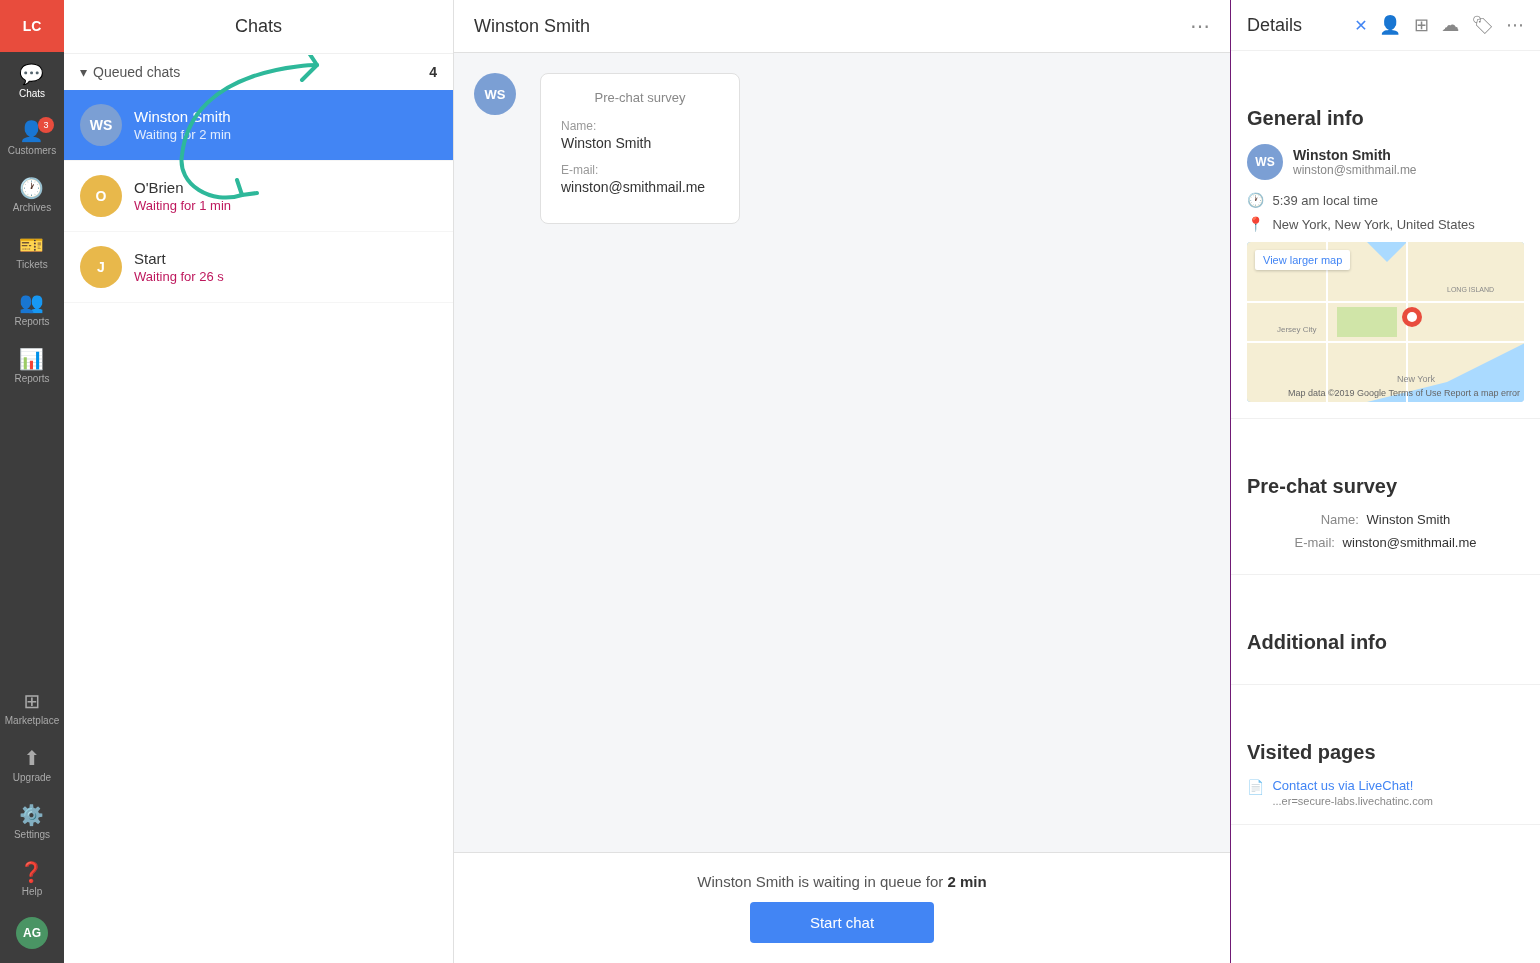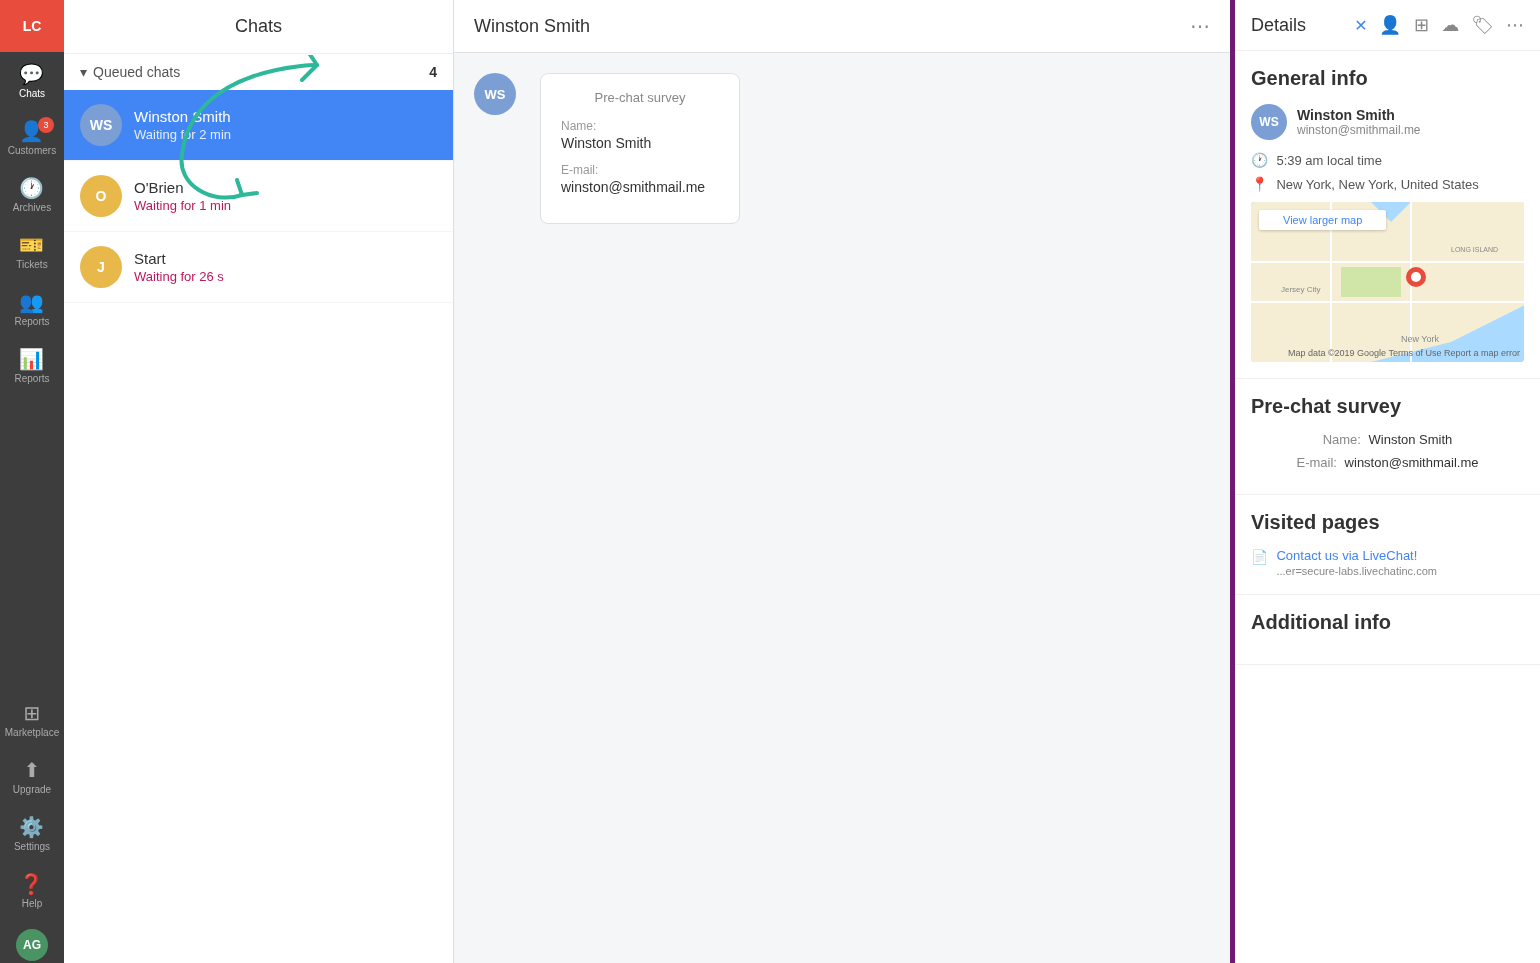--- a/index.html
+++ b/index.html
@@ -195,26 +195,27 @@
       padding: 12px 60px;
       font-size: 15px;
       font-weight: 500;
       cursor: pointer;
     }
 
     
     #details-panel {
       width: 310px;
       background: #fff;
-      border-left: 5px solid #701a75;
+      border-left: 1px solid #701a75;
       display: flex;
       flex-direction: column;
       height: 100%;
       overflow-y: auto;
       flex-shrink: 0;
+      gap: 40px;
     }
     #details-panel .details-header {
       display: flex;
       align-items: center;
       justify-content: space-between;
       padding: 14px 16px;
       border-bottom: 1px solid #f0f0f0;
     }
     .details-header .dtitle { font-size: 18px; font-weight: 500; color: #333; }
     .details-header .dicons { display: flex; gap: 12px; align-items: center; }
@@ -255,21 +256,21 @@
       overflow: hidden;
       position: relative;
       margin-top: 10px;
     }
     .map-placeholder .map-label {
       position: absolute;
       top: 8px;
       left: 8px;
       background: #fff;
       border-radius: 2px;
-      padding: 4px 24px;
+      padding: 4px 8px;
       font-size: 11px;
       color: #4285f4;
       box-shadow: 0 1px 3px rgba(0,0,0,0.2);
       cursor: pointer;
     }
 
     
     .map-bg {
       width: 100%;
       height: 100%;
@@ -352,21 +353,21 @@
     <span>Upgrade</span>
   </div>
   <div class="nav-item">
     <span class="icon">⚙️</span>
     <span>Settings</span>
   </div>
   <div class="nav-item">
     <span class="icon">❓</span>
     <span>Help</span>
   </div>
-  <div class="nav-item" style="padding-bottom:2px;">
+  <div class="nav-item" style="padding-bottom:14px;">
     <div class="avatar-img" style="background:#4a9464;color:white;font-size:12px;font-weight:600;display:flex;align-items:center;justify-content:center;">
       <span>AG</span>
     </div>
   </div>
 </div>
 
 <div id="chats-panel" style="position:relative;">
   <div class="panel-header">
     <span>Chats</span>
   </div>
@@ -421,20 +422,27 @@
       <div class="bubble-card">
         <div class="bubble-title">Pre-chat survey</div>
         <div class="field-label">Name:</div>
         <div class="field-value">Winston Smith</div>
         <div class="field-label">E-mail:</div>
         <div class="field-value">winston@smithmail.me</div>
       </div>
     </div>
   </div>
 
+  <div class="chat-footer">
+    <div class="waiting-text">
+      <span>Winston Smith is waiting in queue for</span>
+      <strong>2 min</strong>
+    </div>
+    <button class="start-chat-btn">Start chat</button>
+  </div>
 </div>
 
 <div id="details-panel">
   <div class="details-header">
     <span class="dtitle">Details</span>
     <div class="dicons">
       <span class="dicon" style="color:#4285f4;font-size:16px;">✕</span>
       <span class="dicon active-underline">👤</span>
       <span class="dicon">⊞</span>
       <span class="dicon">☁</span>
@@ -501,26 +509,26 @@
         <span class="pcd-value" style="margin-left:4px;">Winston Smith</span>
       </div>
       <div class="pcd-row">
         <span class="pcd-label">E-mail:</span>
         <span class="pcd-value" style="margin-left:4px;">winston@smithmail.me</span>
       </div>
     </div>
   </div>
 
   <div class="details-section">
+    <div class="section-title">Additional info</div>
+  </div>
+
+  <div class="details-section">
     <div class="section-title">Visited pages</div>
     <div class="visited-page-item">
       <span class="page-icon">📄</span>
       <div>
         <a class="page-link" href="#">Contact us via LiveChat!</a>
         <span class="page-url">...er=secure-labs.livechatinc.com</span>
       </div>
     </div>
   </div>
-
-  <div class="details-section">
-    <div class="section-title">Additional info</div>
-  </div>
 </div>
 
 </body></html>

